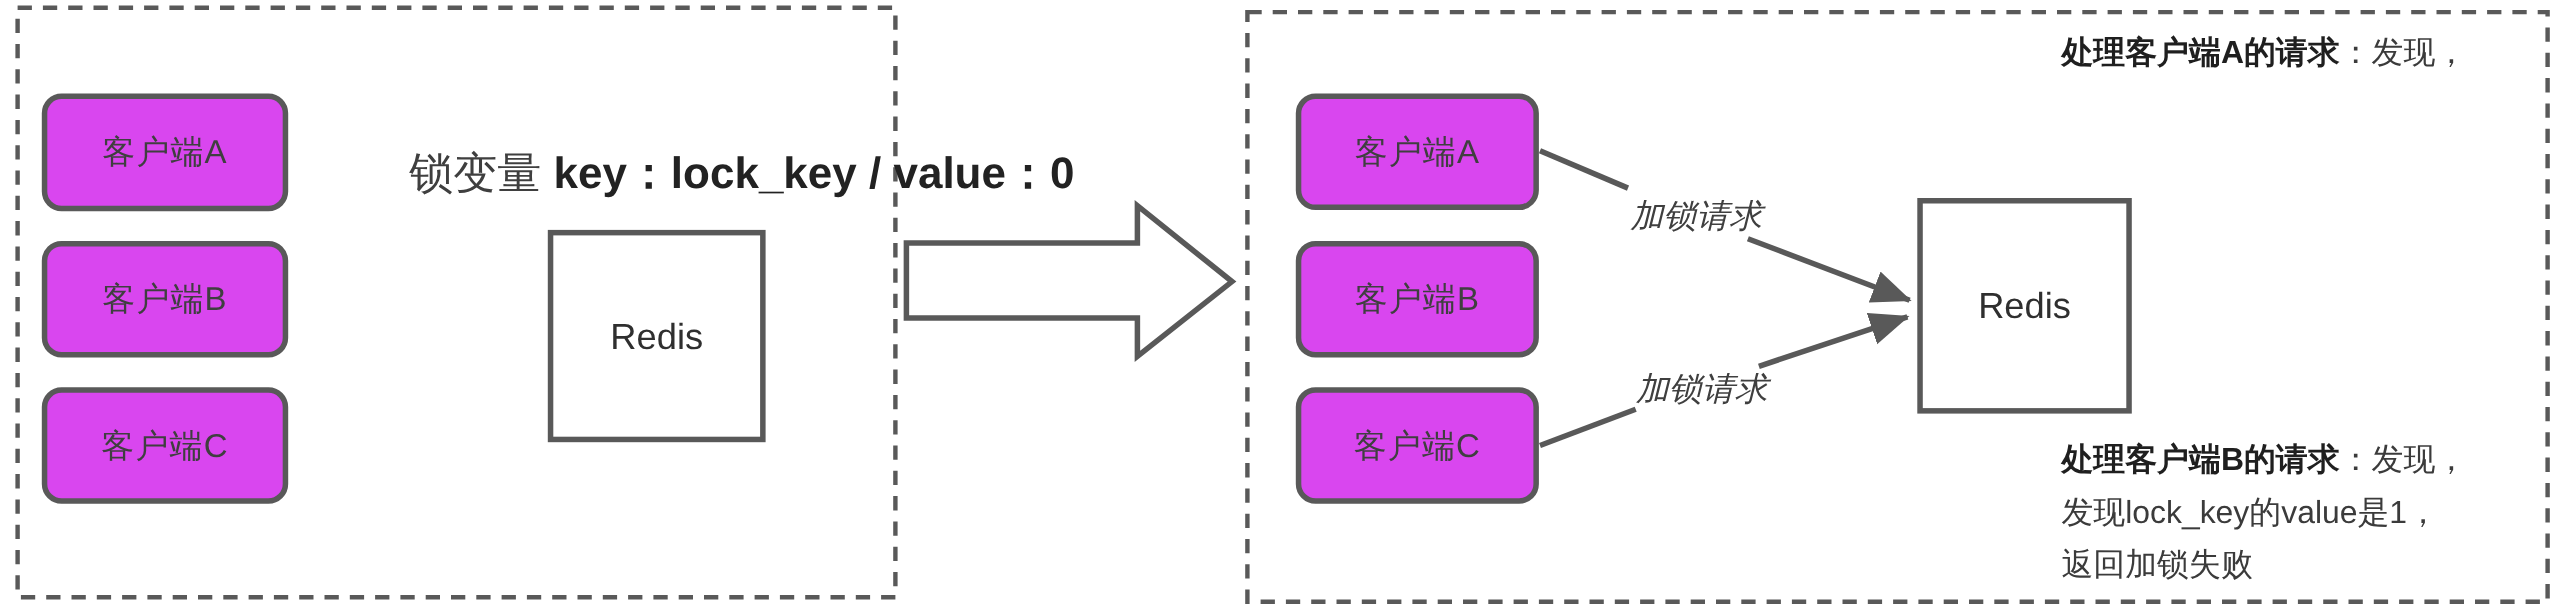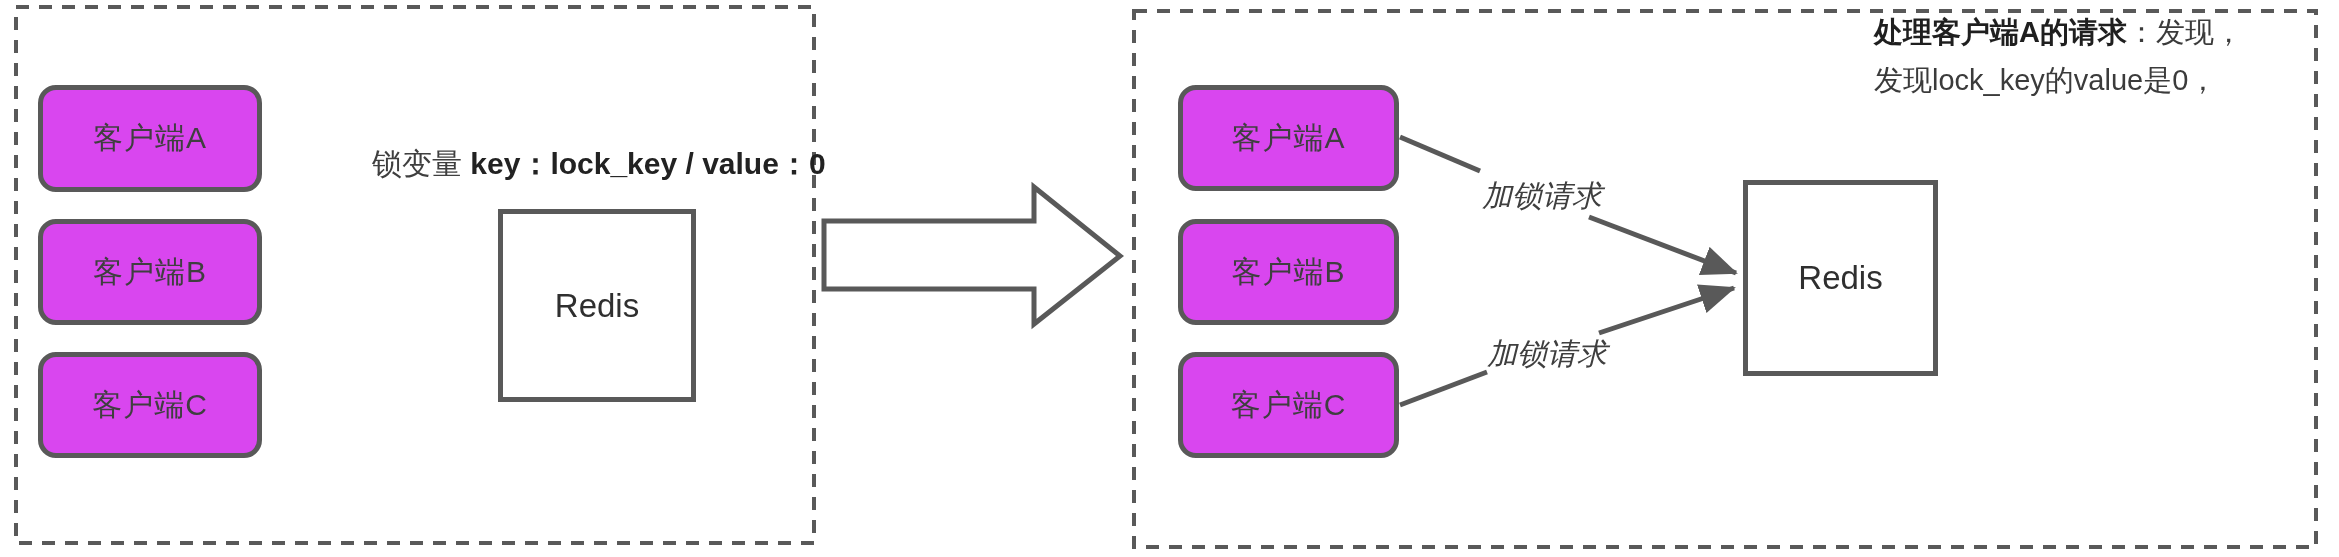--- a/index.html
+++ b/index.html
@@ -36,22 +36,22 @@
     border: 5px solid #595959;
     background: #ffffff;
     display: flex;
     align-items: center;
     justify-content: center;
     font-size: 33px;
     color: #2f2f2f;
   }
   .lock-variable {
     position: absolute;
-    left: 372px; top: 144px;
-    font-size: 30px;
+    left: 372px; top: 130px;
+    font-size: 40px;
     white-space: nowrap;
     color: #3f3f3f;
   }
   .lock-variable .bold-part {
     font-weight: 700;
     color: #222222;
   }
   .edge-label {
     position: absolute;
     font-size: 30px;
@@ -65,21 +65,21 @@
     width: 450px;
     font-size: 29px;
     line-height: 48px;
     color: #3b3b3b;
     white-space: nowrap;
   }
   .note .note-title {
     font-weight: 700;
     color: #1f1f1f;
   }
-  .note-a { top: 8px; }
+  .note-a { top: 24px; }
   .note-b { top: 394px; }
 </style>
 </head>
 <body>
 
 <div class="stage">
 
   <svg class="overlay" viewBox="0 0 2339 557" xmlns="http://www.w3.org/2000/svg">
     <defs>
       <marker id="arrowhead" markerUnits="userSpaceOnUse" markerWidth="38" markerHeight="32" refX="34" refY="15" orient="auto">
@@ -129,19 +129,21 @@
 
   <div class="edge-label" style="left:1482px; top:176px;">加锁请求</div>
   <div class="edge-label" style="left:1487px; top:334px;">加锁请求</div>
 
   <div class="redis-box" style="left:1743px; top:180px; width:195px; height:196px;">
     <span>Redis</span>
   </div>
 
   <div class="note note-a">
     <div><span class="note-title">处理客户端A的请求</span><span>：发现，</span></div>
-    <div>发现lock_key的value是0，</div>
   </div>
 
   <div class="note note-b">
+    <div><span class="note-title">处理客户端B的请求</span><span>：发现，</span></div>
+    <div>发现lock_key的value是1，</div>
+    <div>返回加锁失败</div>
   </div>
 
 </div>
 
 </body></html>

